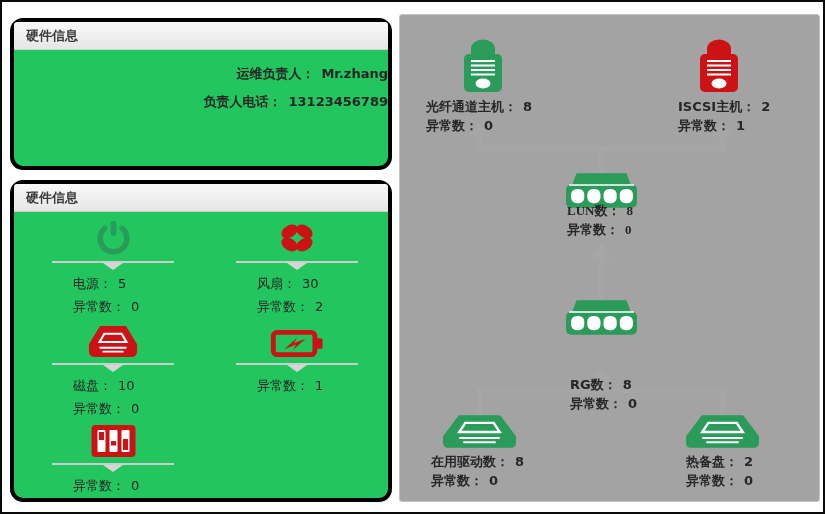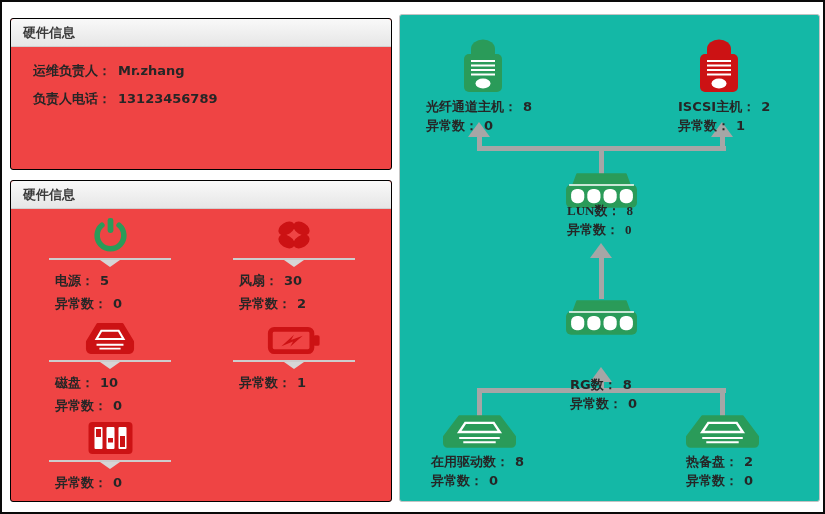--- a/index.html
+++ b/index.html
@@ -2,49 +2,49 @@
 <html style="--green: #2a9b59; --red: #cc1214; --arrow: #a6a6a6;"><head>
 <meta charset="utf-8">
 <style>
   * { margin:0; padding:0; box-sizing:border-box; }
   html,body { background:#fff; }
   body { font-family:"DejaVu Sans","Liberation Sans",sans-serif; }
   .page { position:relative; width:825px; height:514px; background:#fff;
           border:2px solid #0a0a0a; overflow:hidden; }
 
   
-  .panel { position:absolute; background:#ef4444; border:1px solid #000000; border-radius:3px; }
+  .panel { position:absolute; background:#22c55e; border:4px solid #000000; border-radius:13px; }
   .panel-header { height:28px; line-height:28px; padding-left:12px;
                   background:linear-gradient(#f9f9f9,#e6e6e6);
                   border-bottom:1px solid #cfcfcf;
                   font-size:13px; font-weight:bold; color:#3a3a3a; border-radius:3px 3px 0 0; }
 
   #contact-panel { left:8px; top:16px; width:382px; height:152px; }
   .contact-body { padding:16px 0 0 22px; }
-  .contact-row { margin-bottom:13px; font-size:13px; font-weight:bold; color:#262626; line-height:15px; }
+  .contact-row { margin-bottom:13px; font-size:13px; font-weight:bold; color:#262626; line-height:15px;text-align:right; }
   .contact-row .val { margin-left:7px; }
 
   #hardware-panel { left:8px; top:178px; width:382px; height:322px; }
 
   .hw-cell { position:absolute; width:122px; }
   .hw-icon-row { height:40px; display:flex; align-items:flex-end; justify-content:center; }
   .hw-divider { position:relative; height:2px; background:#cdcdcd; margin-top:5px; }
   .hw-divider .chev { position:absolute; left:50%; top:2px; transform:translateX(-50%);
                       width:0; height:0; border-left:10px solid transparent;
                       border-right:10px solid transparent; border-top:7px solid #d6d6d6; }
   .hw-text { margin-top:9px; padding-left:6px; }
-  .stat-line { font-size:13px; font-weight:bold; color:#262626; line-height:23px; white-space:nowrap; }
+  .stat-line { font-size:13px; font-weight:normal; color:#262626; line-height:23px; white-space:nowrap;margin-left:15px; }
   .stat-line .val { margin-left:6px; }
 
   .c-green { color:var(--green); }
   .c-red   { color:var(--red); }
 
   
   #topology-panel { left:397px; top:12px; width:421px; height:488px;
-                    border:1px solid #c3c3c3; border-radius:3px; position:absolute; background:#14b8a6; }
+                    border:1px solid #c3c3c3; border-radius:3px; position:absolute; background:#a3a3a3; }
   .node-icon { position:absolute; }
   .node-label { position:absolute; font-size:13px; font-weight:bold; color:#262626; line-height:19px; white-space:nowrap; }
   .node-label .val { margin-left:6px; }
 
   .conn { position:absolute; background:var(--arrow); }
   .arrowhead { position:absolute; width:0; height:0;
                border-left:11px solid transparent; border-right:11px solid transparent;
                border-bottom:15px solid var(--arrow); }
   svg { display:block; }
 </style>

